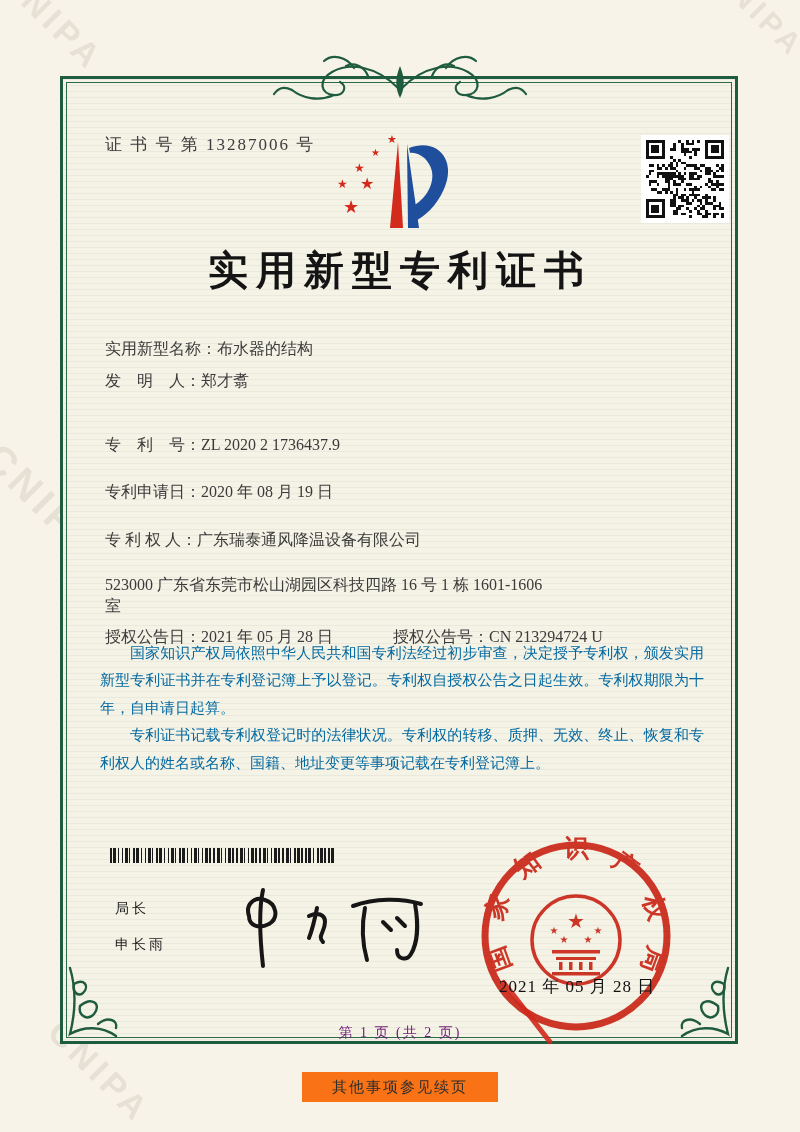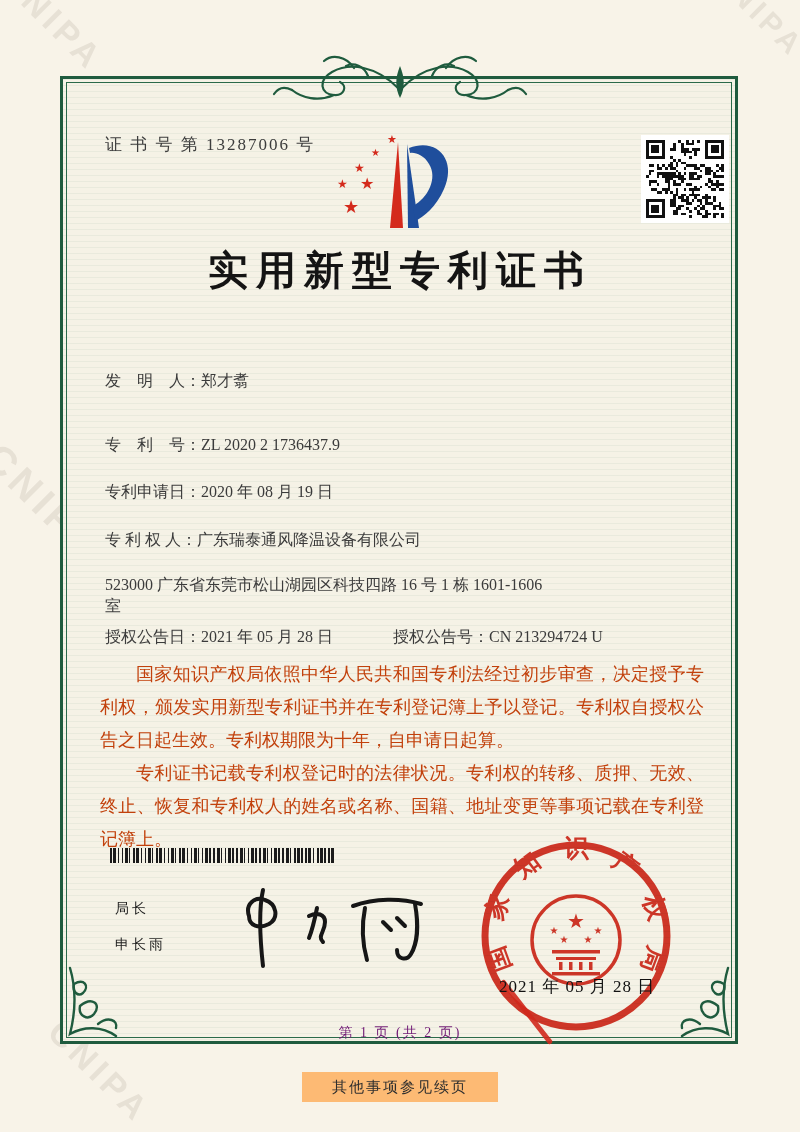--- a/index.html
+++ b/index.html
@@ -40,22 +40,22 @@
   .title {
     position:absolute; left:0; top:243px; width:800px; text-align:center;
     font-size:40px; font-weight:700; color:#141414; letter-spacing:8px;
   }
   .row { position:absolute; left:105px; font-size:16px; color:#3b3b3b; width:560px; }
   .row .lbl { white-space:pre; }
   .row-addr { display:flex; }
   .row-addr .val { width:438px; }
   .grant-pair2 { position:absolute; left:288px; top:0; }
   .bodytext {
-    position:absolute; left:100px; top:658px; width:604px;
-    font-size:18px; line-height:1.83; color:#c2410c; text-align:justify;
+    position:absolute; left:100px; top:640px; width:604px;
+    font-size:15px; line-height:1.83; color:#0369a1; text-align:justify;
   }
   .bodytext p { text-indent:2em; }
   .barcode {
     position:absolute; left:110px; top:848px; width:224px; height:15px;
     background:repeating-linear-gradient(90deg,
       #1b1b1b 0px,#1b1b1b 1.5px, transparent 1.5px, transparent 3px,
       #1b1b1b 3px,#1b1b1b 6px, transparent 6px, transparent 7.5px,
       #1b1b1b 7.5px,#1b1b1b 8.5px, transparent 8.5px, transparent 11.5px);
   }
   .signer {
@@ -68,21 +68,21 @@
   .seal-date {
     position:absolute; left:499px; top:975px; font-size:17px; color:#111;
     letter-spacing:1px; z-index:5;
   }
   .page-num {
     position:absolute; left:0; top:1024px; width:800px; text-align:center;
     font-size:14px; color:#701a75; letter-spacing:2px;
   }
   .cont-note {
     position:absolute; left:302px; top:1072px; width:196px; height:30px;
-    background:#fdba74; font-size:15px; color:#2e2e2e; text-align:center;
+    background:#f97316; font-size:15px; color:#2e2e2e; text-align:center;
     line-height:30px; letter-spacing:2px;
   }
   .red-diag {
     position:absolute; left:504px; top:979px; width:80px; height:4.5px;
     background:#d0281c; transform:rotate(52deg); transform-origin:0 0;
     border-radius:3px; opacity:0.9;
   }
   .green-orn { position:absolute; }
 </style>
 </head>
@@ -161,20 +161,23 @@
     <span class="star" style="left:8px;  top:72px; font-size:18px;">★</span>
     <svg width="132" height="110" viewBox="0 0 132 110">
       <polygon points="63,16 68,102 55,102" fill="#d42a1c"></polygon>
       <polygon points="72,18 84,102 73,102" fill="#1f4e9c"></polygon>
       <path d="M74,22 C103,11 122,35 109,63 C101,81 89,91 80,95 L78,80 C93,72 103,52 94,38 C89,29 80,26 75,27 Z" fill="#1f4e9c"></path>
     </svg>
   </div>
 
   <div class="title">实用新型专利证书</div>
 
+  <div class="row" style="top:339px;">
+    <span class="lbl">实用新型名称：</span><span>布水器的结构</span>
+  </div>
   <div class="row" style="top:371px;">
     <span class="lbl">发　明　人：</span><span>郑才翥</span>
   </div>
   <div class="row" style="top:435px;">
     <span class="lbl">专　利　号：</span><span>ZL 2020 2 1736437.9</span>
   </div>
   <div class="row" style="top:482px;font-family:Liberation Serif, serif;">
     <span class="lbl">专利申请日：</span><span>2020 年 08 月 19 日</span>
   </div>
   <div class="row" style="top:530px;">

